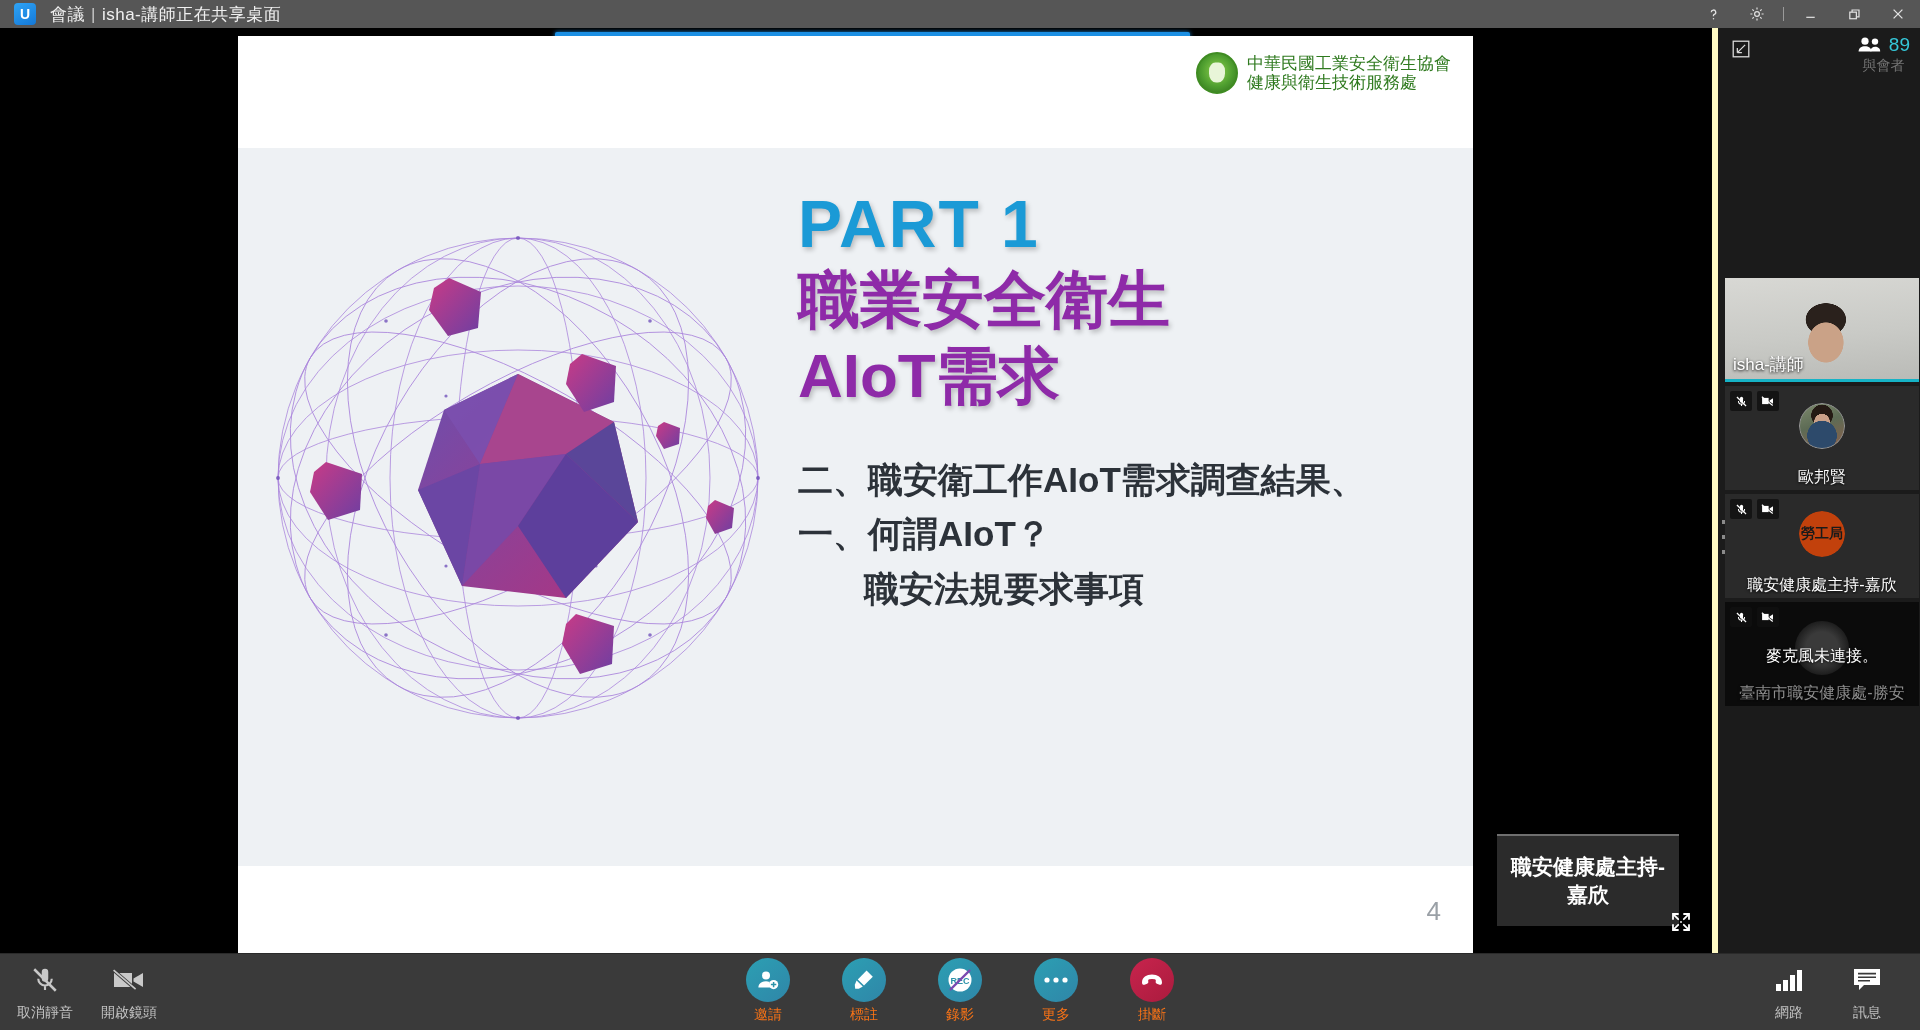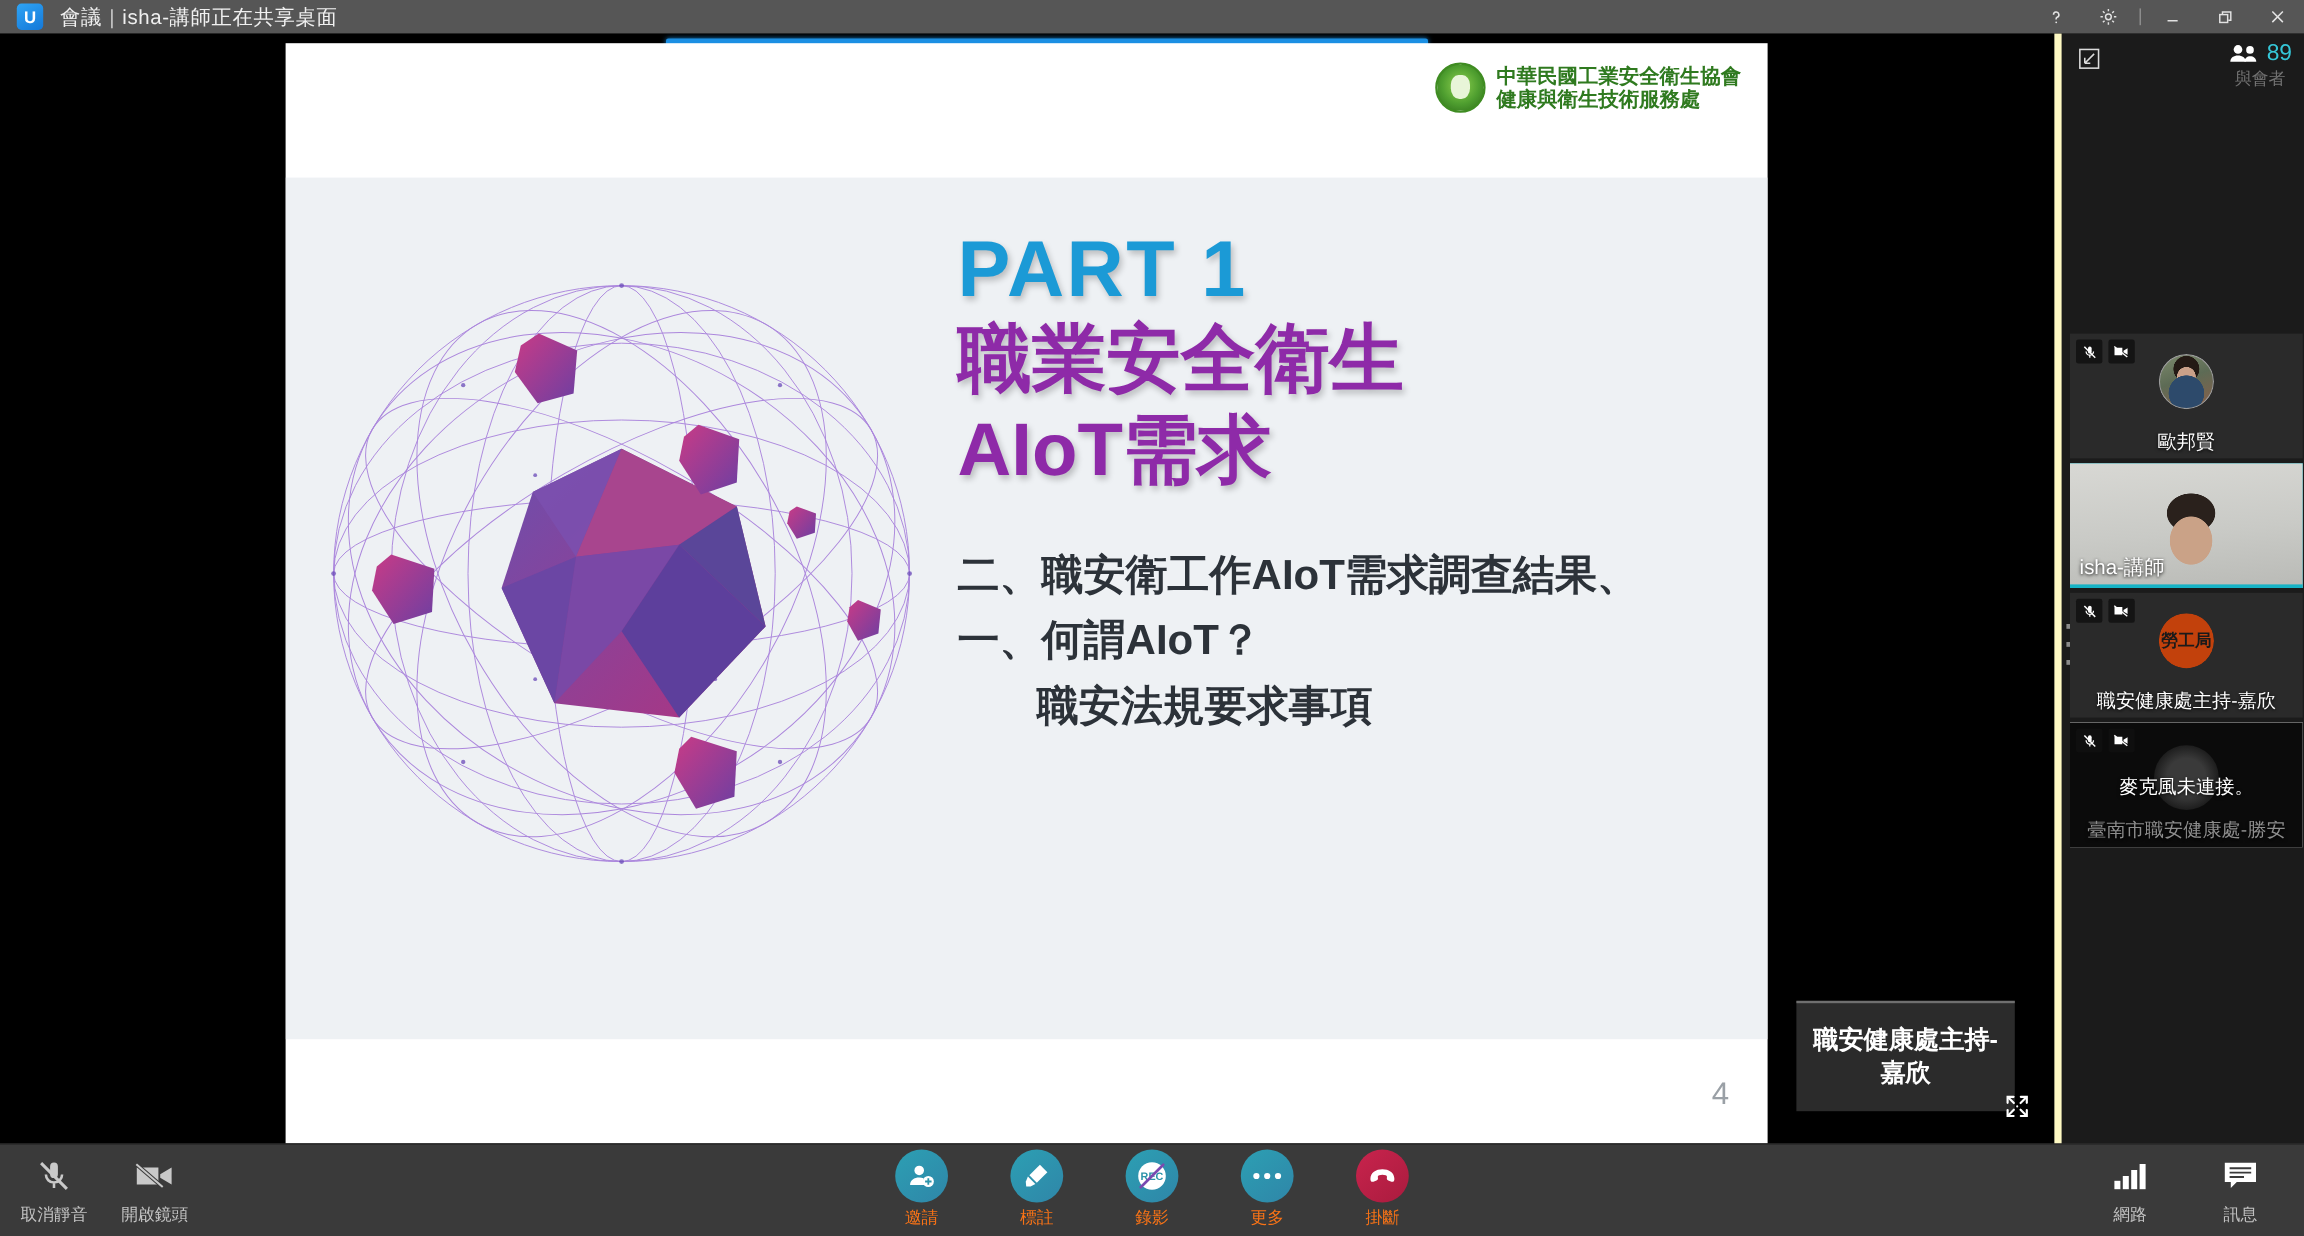--- a/index.html
+++ b/index.html
@@ -56,21 +56,21 @@
     width: 42px; height: 42px; border-radius: 50%;
     background: radial-gradient(circle at 50% 45%, #8fd14f 0%, #4e9e2f 55%, #2d6b1a 100%);
     border: 2px solid #3f8c22; position: relative; flex: none;
   }
   .slide-logo-mark::after {
     content: ""; position: absolute; left: 50%; top: 50%;
     transform: translate(-50%,-52%);
     width: 16px; height: 20px; border-radius: 40% 40% 45% 45%;
     background: #e8f5d8;
   }
-  .slide-logo-text { line-height: 1.12; color: #2f7a1f; font-weight: bold; }
+  .slide-logo-text { line-height: 1.12; color: #2f7a1f; font-weight: normal; }
   .slide-logo-text div { font-size: 17px; white-space: nowrap; }
   .slide-body {
     position: absolute; top: 112px; left: 0; width: 1235px; height: 718px;
     background: #eef1f4;
   }
   .sphere {
     position: absolute; left: 28px; top: 78px; width: 505px; height: 505px;
   }
   .slide-text { position: absolute; left: 560px; top: 40px; right: 26px; }
   .part-label {
@@ -182,21 +182,21 @@
   
   .toolbar {
     position: absolute; left: 0; bottom: 0; width: 1920px; height: 77px;
     background: #3a3a3a; border-top: 1px solid #2a2a2a;
   }
   .tool-left { position: absolute; left: 14px; top: 6px; display: flex; gap: 22px; }
   .tool-center {
     position: absolute; left: 50%; transform: translateX(-50%); top: 4px;
     display: flex; gap: 34px;
   }
-  .tool-right { position: absolute; right: 22px; top: 6px; display: flex; gap: 30px; }
+  .tool-right { position: absolute; right: 22px; top: 6px; display: flex; gap: 16px; }
   .tool {
     width: 62px; display: flex; flex-direction: column; align-items: center; gap: 4px;
   }
   .tool-ic { height: 40px; display: flex; align-items: center; justify-content: center; color: #c9c9c9; }
   .tool-lbl { font-size: 14px; color: #c2c2c2; white-space: nowrap; }
   .round {
     width: 44px; height: 44px; border-radius: 50%;
     display: flex; align-items: center; justify-content: center; color: #fff;
     background: linear-gradient(140deg, #2c9fb3, #2f86a8);
   }
@@ -382,20 +382,25 @@
     </div>
 
     <div class="panel-drag">
       <i></i>
         <i></i>
         <i></i>
     </div>
 
     <div class="tiles">
 
+      <div class="tile active">
+        <div class="tile-video"></div>
+        <div class="tile-name left">isha-講師</div>
+      </div>
+
       <div class="tile">
         <div class="tile-badges">
           <div class="badge">
             <svg width="13" height="13" viewBox="0 0 16 16" fill="none" stroke="#fff" stroke-width="1.3">
               <path d="M8 2.2a1.9 1.9 0 0 1 1.9 1.9v3.4a1.9 1.9 0 0 1-3.8 0V4.1A1.9 1.9 0 0 1 8 2.2z" fill="#fff" stroke="none"></path>
               <path d="M4.2 7.3a3.8 3.8 0 0 0 7.6 0M8 11.1v2.5"></path>
               <path d="M2.4 2.4l11.2 11.2" stroke-width="1.5"></path>
             </svg>
           </div>
           <div class="badge">
@@ -403,25 +408,20 @@
               <path d="M1.4 3h8.4v8H1.4z"></path>
                 <path d="M11 6.2l4.4-2.7v7l-4.4-2.7z"></path>
               <path d="M1.1 1.6l14 11.2" stroke="#fff" stroke-width="1.5" fill="none"></path>
             </svg>
           </div>
         </div>
         <div class="tile-avatar">
           <div class="avatar-photo"></div>
         </div>
         <div class="tile-name">歐邦賢</div>
-      </div>
-
-      <div class="tile active">
-        <div class="tile-video"></div>
-        <div class="tile-name left">isha-講師</div>
       </div>
 
       <div class="tile">
         <div class="tile-badges">
           <div class="badge">
             <svg width="13" height="13" viewBox="0 0 16 16" fill="none" stroke="#fff" stroke-width="1.3">
               <path d="M8 2.2a1.9 1.9 0 0 1 1.9 1.9v3.4a1.9 1.9 0 0 1-3.8 0V4.1A1.9 1.9 0 0 1 8 2.2z" fill="#fff" stroke="none"></path>
               <path d="M4.2 7.3a3.8 3.8 0 0 0 7.6 0M8 11.1v2.5"></path>
               <path d="M2.4 2.4l11.2 11.2" stroke-width="1.5"></path>
             </svg>

